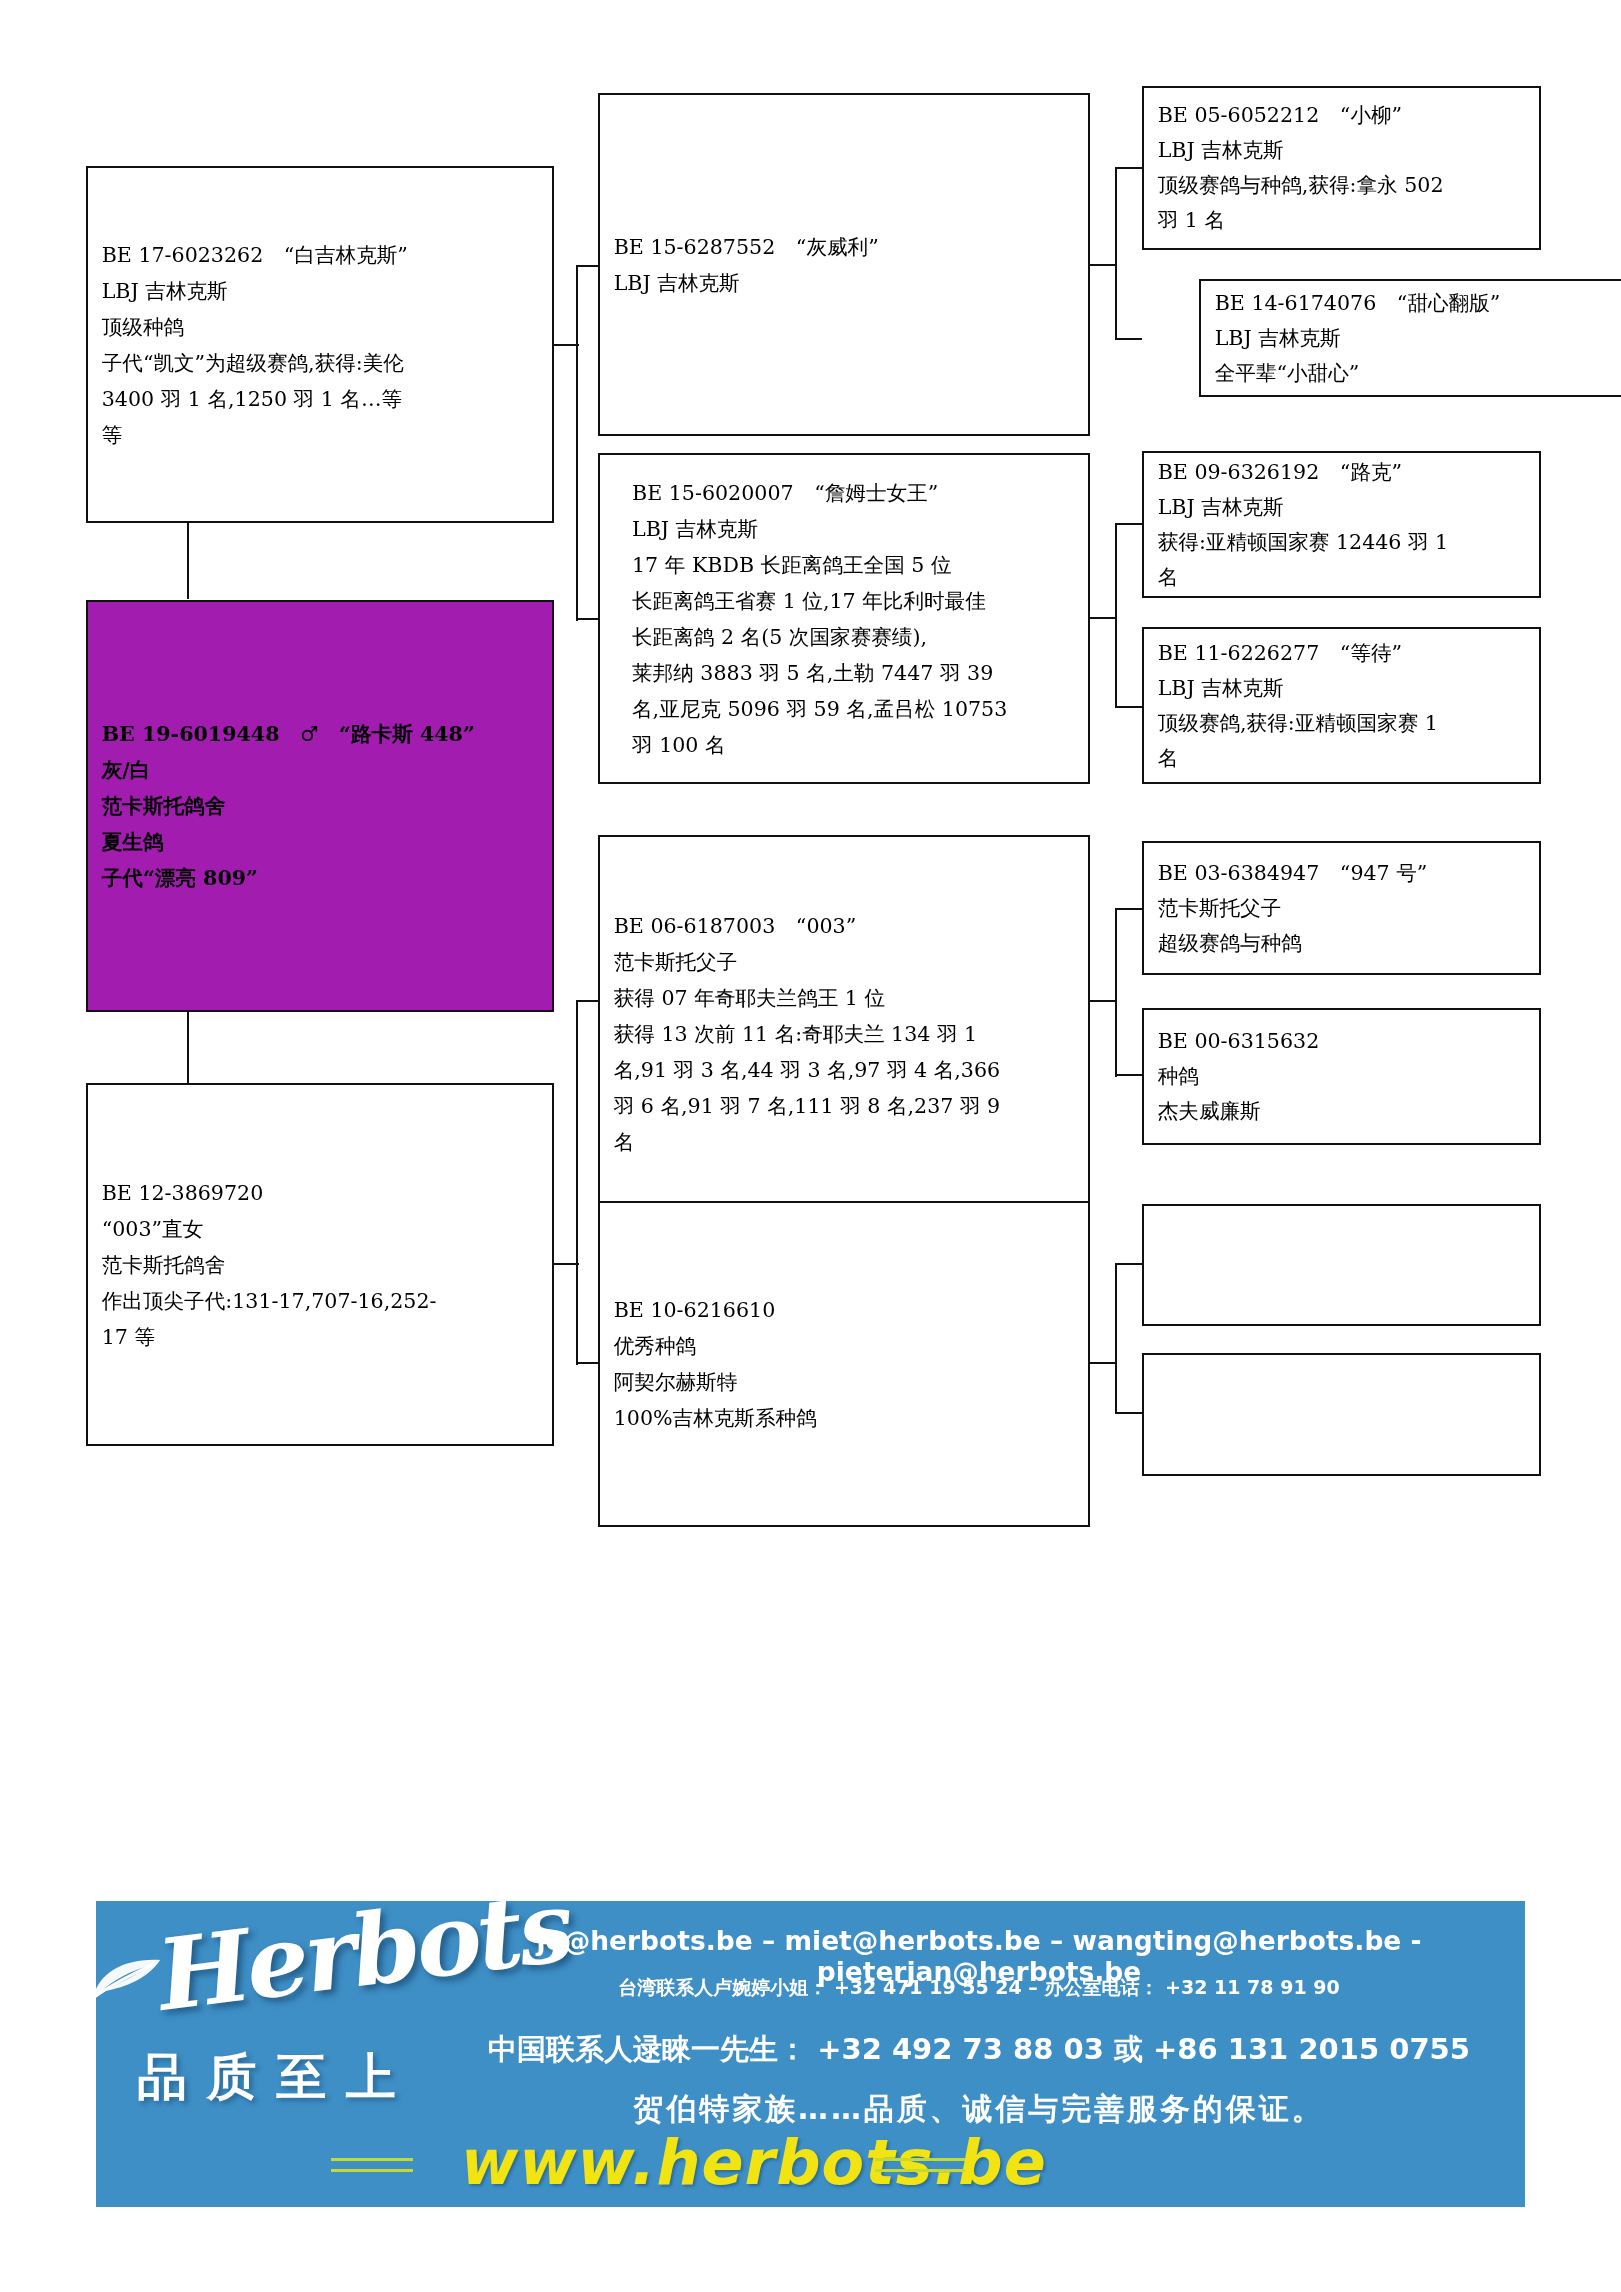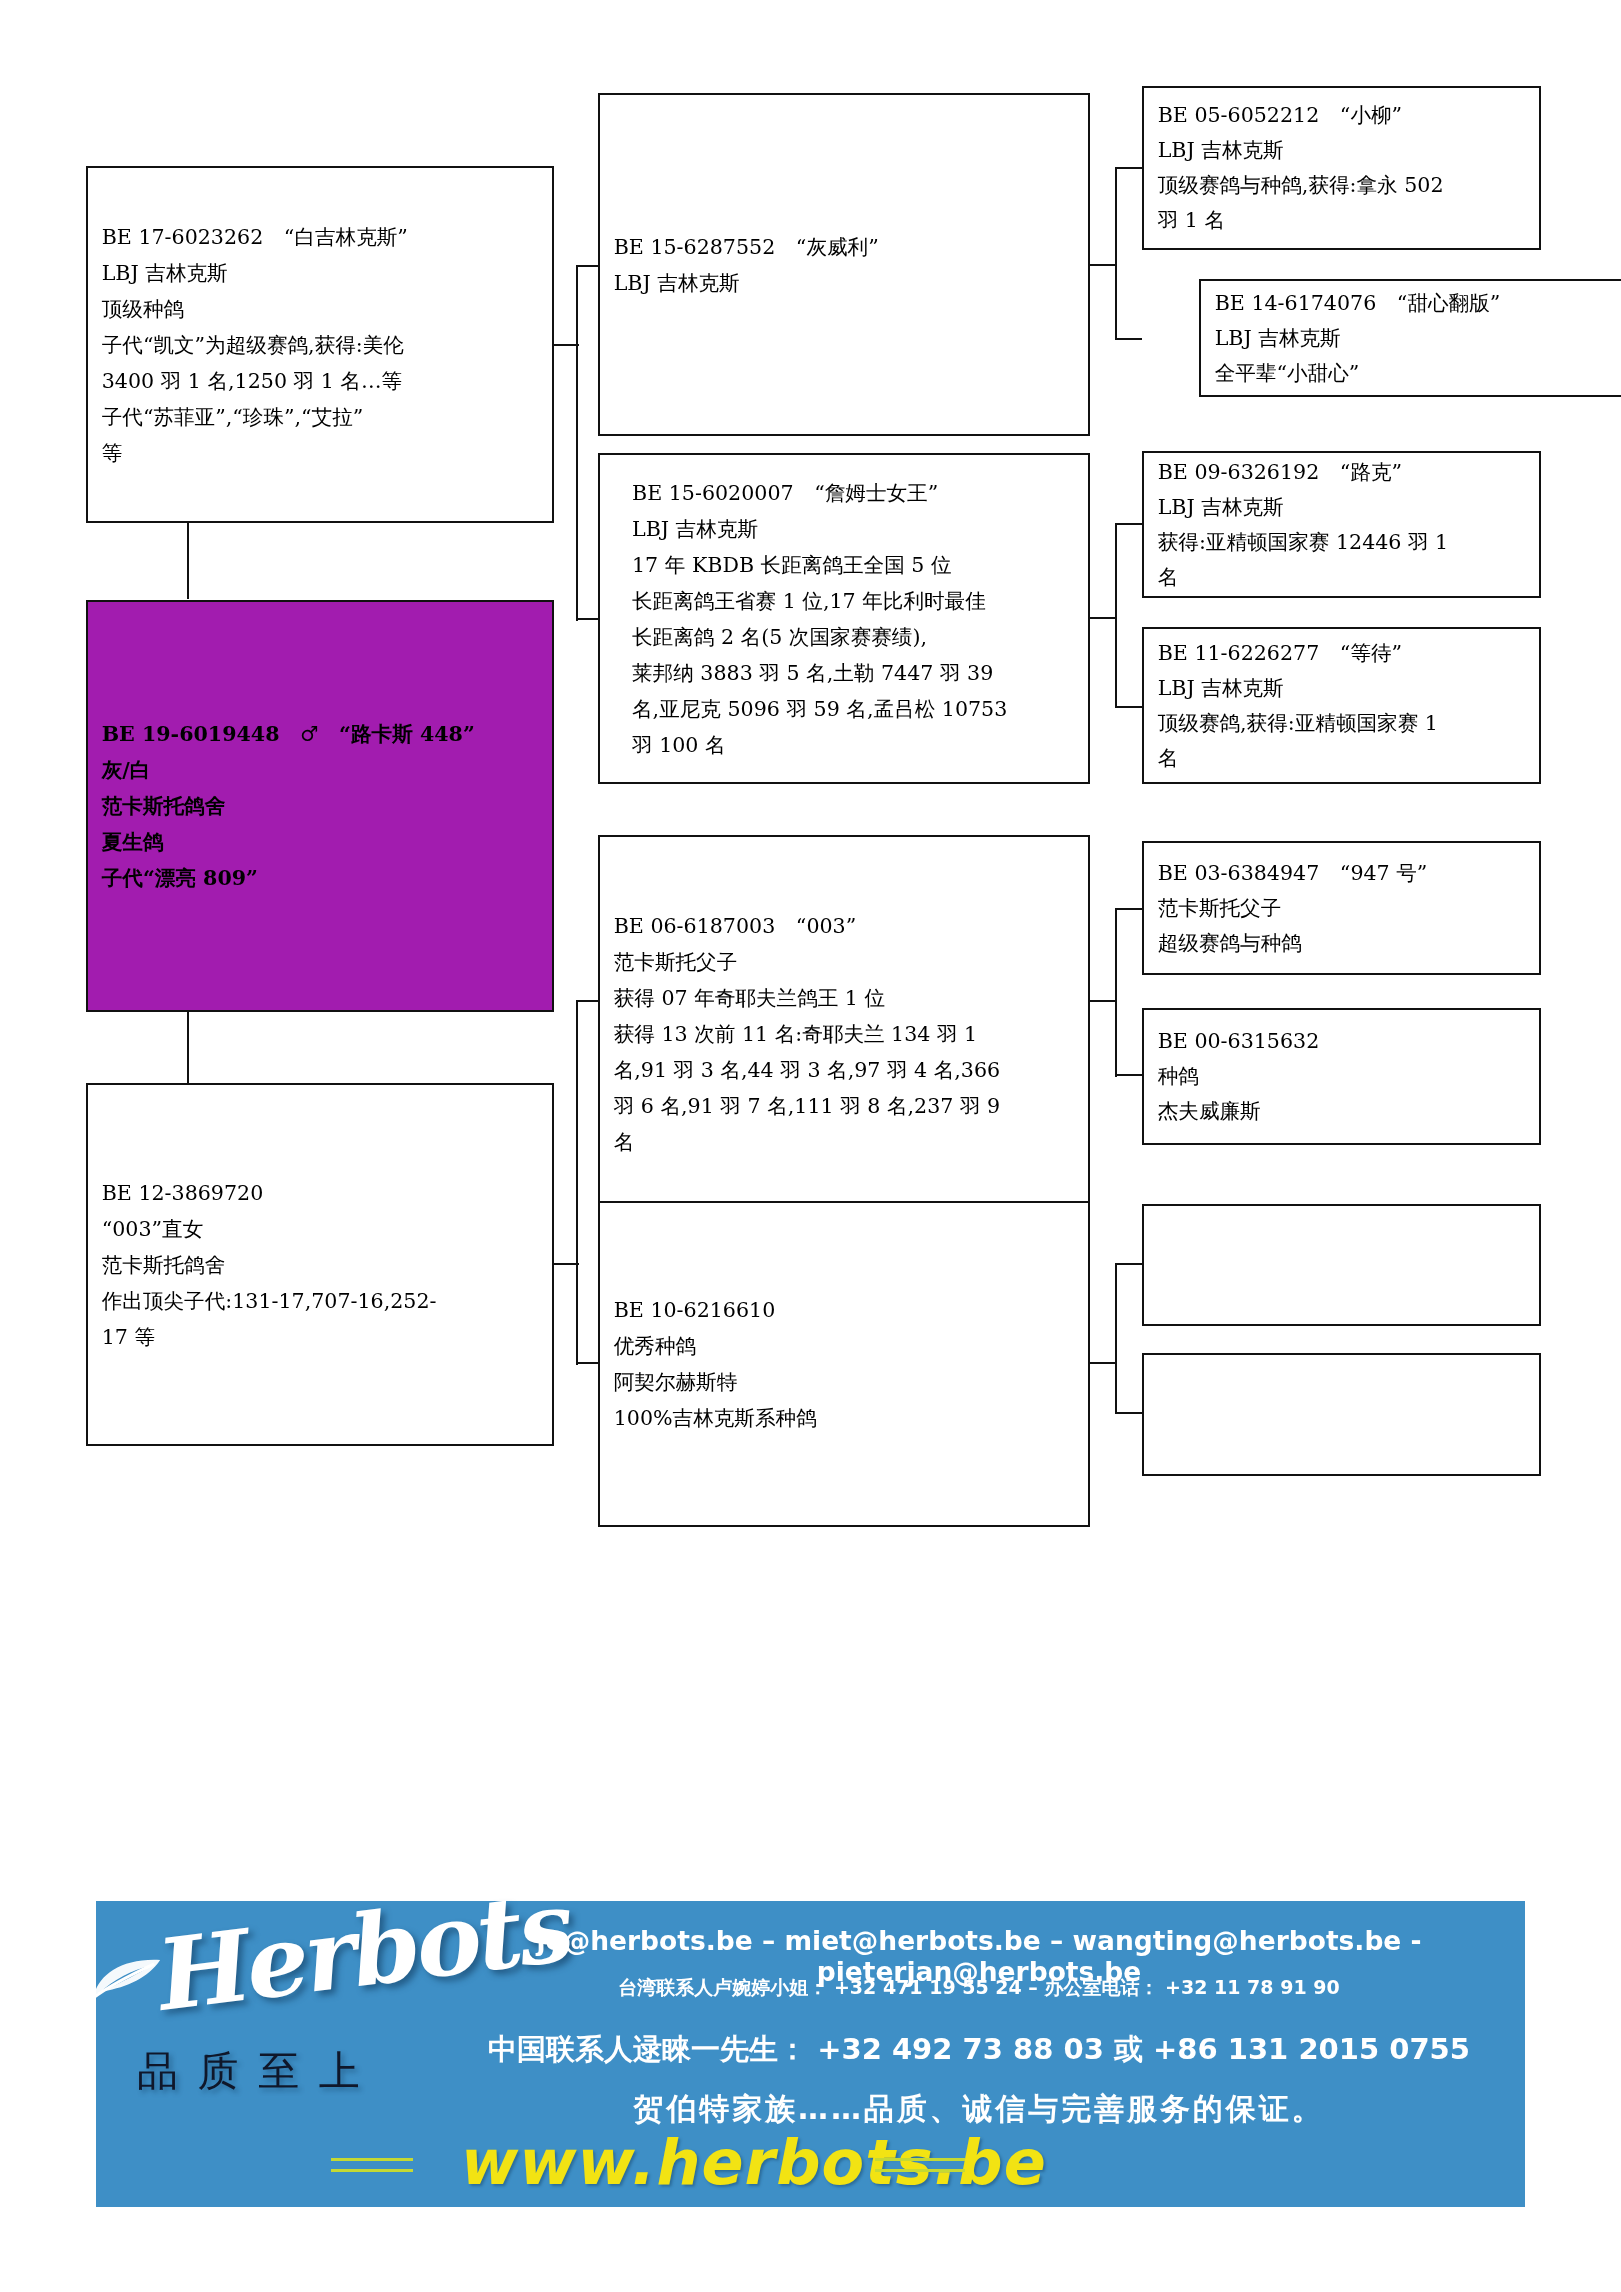--- a/index.html
+++ b/index.html
@@ -15,21 +15,21 @@
   
   .h-line,.v-line{position:absolute;background:#111;}
   .h-line{height:2px;}
   .v-line{width:2px;}
   
   .banner{position:absolute;left:96px;top:1901px;width:1429px;height:306px;background:#3e8fc6;}
   .brand{position:absolute;left:61px;top:-7.8px;color:#fff;font-family:"DejaVu Serif",serif;
          font-style:italic;font-weight:bold;font-size:98px;letter-spacing:-3.9px;
          transform:rotate(-7deg);text-shadow:3.9px 4.9px 6.9px rgba(15,55,90,.55);}
   .feather{position:absolute;left:-5.9px;top:51px;}
-  .tagline{position:absolute;left:41px;top:143px;color:#0f172a;font-size:41px;font-weight:normal;
+  .tagline{position:absolute;left:41px;top:143px;color:#ffffff;font-size:50px;font-weight:bold;
            letter-spacing:19.6px;text-shadow:2.9px 2.9px 4.9px rgba(15,55,90,.45);}
   .fline{position:absolute;left:345px;width:1076px;text-align:center;color:#fff;
          font-family:"DejaVu Sans",sans-serif;font-weight:bold;}
   .f-emails{top:23.5px;font-size:26.5px;}
   .f-tw{top:74px;font-size:19px;}
   .f-cn{top:129px;font-size:29px;}
   .f-slogan{top:188px;font-size:30px;letter-spacing:2.9px;}
   .www{position:absolute;left:365px;top:225px;color:#f2e313;font-family:"DejaVu Sans",sans-serif;
        font-style:italic;font-weight:bold;font-size:62px;letter-spacing:1px;
        text-shadow:2px 2px 2.9px rgba(15,55,90,.4);}
@@ -41,21 +41,20 @@
 <body>
 
 <div id="page">
 
   <div class="box" style="left:86px;top:166px;width:468px;height:357px;">
       <div class="bline">BE 17-6023262　“白吉林克斯”</div>
       <div class="bline">LBJ 吉林克斯</div>
       <div class="bline">顶级种鸽</div>
       <div class="bline">子代“凯文”为超级赛鸽,获得:美伦</div>
       <div class="bline">3400 羽 1 名,1250 羽 1 名…等</div>
-      <div class="bline">子代“苏菲亚”,“珍珠”,“艾拉”</div>
       <div class="bline">等</div>
     </div>
   <div class="box highlight" style="left:86px;top:600px;width:468px;height:412px;">
       <div class="bline">BE 19-6019448　♂　“路卡斯 448”</div>
       <div class="bline">灰/白</div>
       <div class="bline">范卡斯托鸽舍</div>
       <div class="bline">夏生鸽</div>
       <div class="bline">子代“漂亮 809”</div>
     </div>
   <div class="box" style="left:86px;top:1083px;width:468px;height:363px;">

